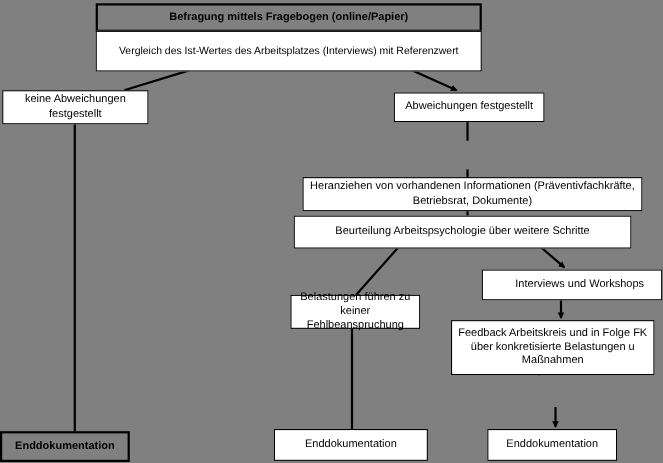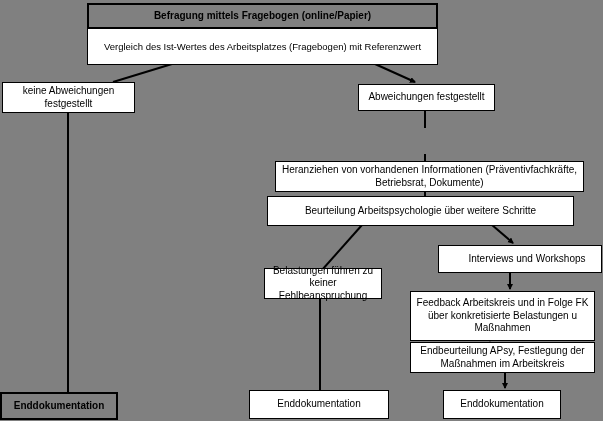--- a/index.html
+++ b/index.html
@@ -72,21 +72,21 @@
     <line x1="362" y1="225" x2="322" y2="270" stroke="#000" stroke-width="2"></line>
     <line x1="492" y1="225" x2="513" y2="243" stroke="#000" stroke-width="2" marker-end="url(#arrow)"></line>
     <line x1="510" y1="270" x2="510" y2="289" stroke="#000" stroke-width="2" marker-end="url(#arrow)"></line>
     <line x1="490" y1="334" x2="490" y2="341" stroke="#000" stroke-width="2" marker-end="url(#arrow)"></line>
     <line x1="505" y1="370" x2="505" y2="388" stroke="#000" stroke-width="2" marker-end="url(#arrow)"></line>
     <line x1="320" y1="296" x2="320" y2="392" stroke="#000" stroke-width="2"></line>
   </svg>
 
   <div class="node" id="n-header">Befragung mittels Fragebogen (online/Papier)</div>
 
-  <div class="node" id="n-vergleich">Vergleich des Ist-Wertes des Arbeitsplatzes (Fragebogen) mit Referenzwert</div>
+  <div class="node" id="n-vergleich">Vergleich des Ist-Wertes des Arbeitsplatzes (Interviews) mit Referenzwert</div>
 
   <div class="node" id="n-keine">keine Abweichungen
 festgestellt</div>
 
   <div class="node" id="n-abweichungen">Abweichungen festgestellt</div>
 
 
   <div class="node" id="n-info">Heranziehen von vorhandenen Informationen (Präventivfachkräfte,
 Betriebsrat, Dokumente)</div>
 
@@ -94,22 +94,20 @@
 
   <div class="node" id="n-interviews">Interviews und Workshops</div>
 
   <div class="node" id="n-belastungen">Belastungen führen zu
 keiner Fehlbeanspruchung</div>
 
   <div class="node" id="n-feedback">Feedback Arbeitskreis und in Folge FK
 über konkretisierte Belastungen u
 Maßnahmen</div>
 
-  <div class="node" id="n-endbeurteilung">Endbeurteilung APsy, Festlegung der
-Maßnahmen im Arbeitskreis</div>
 
   <div class="node" id="n-enddok-left">Enddokumentation</div>
 
   <div class="node" id="n-enddok-mid">Enddokumentation</div>
 
   <div class="node" id="n-enddok-right">Enddokumentation</div>
 
 </div>
 
 </body></html>

